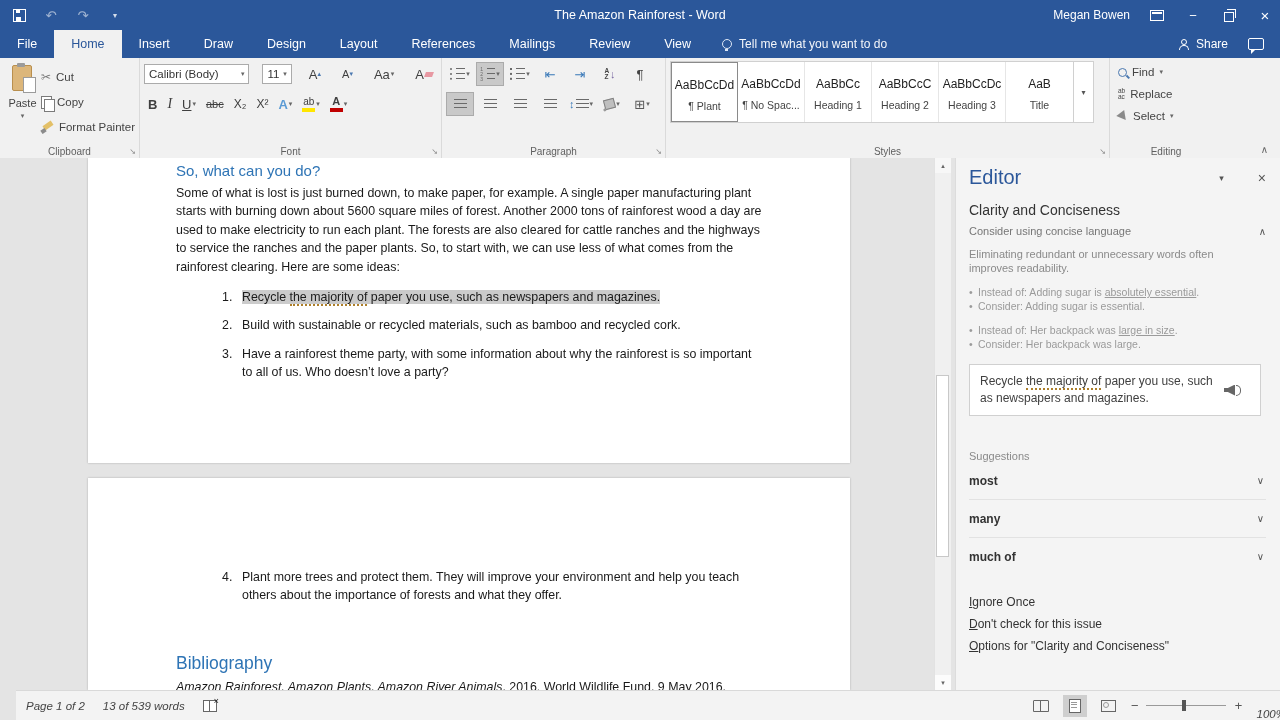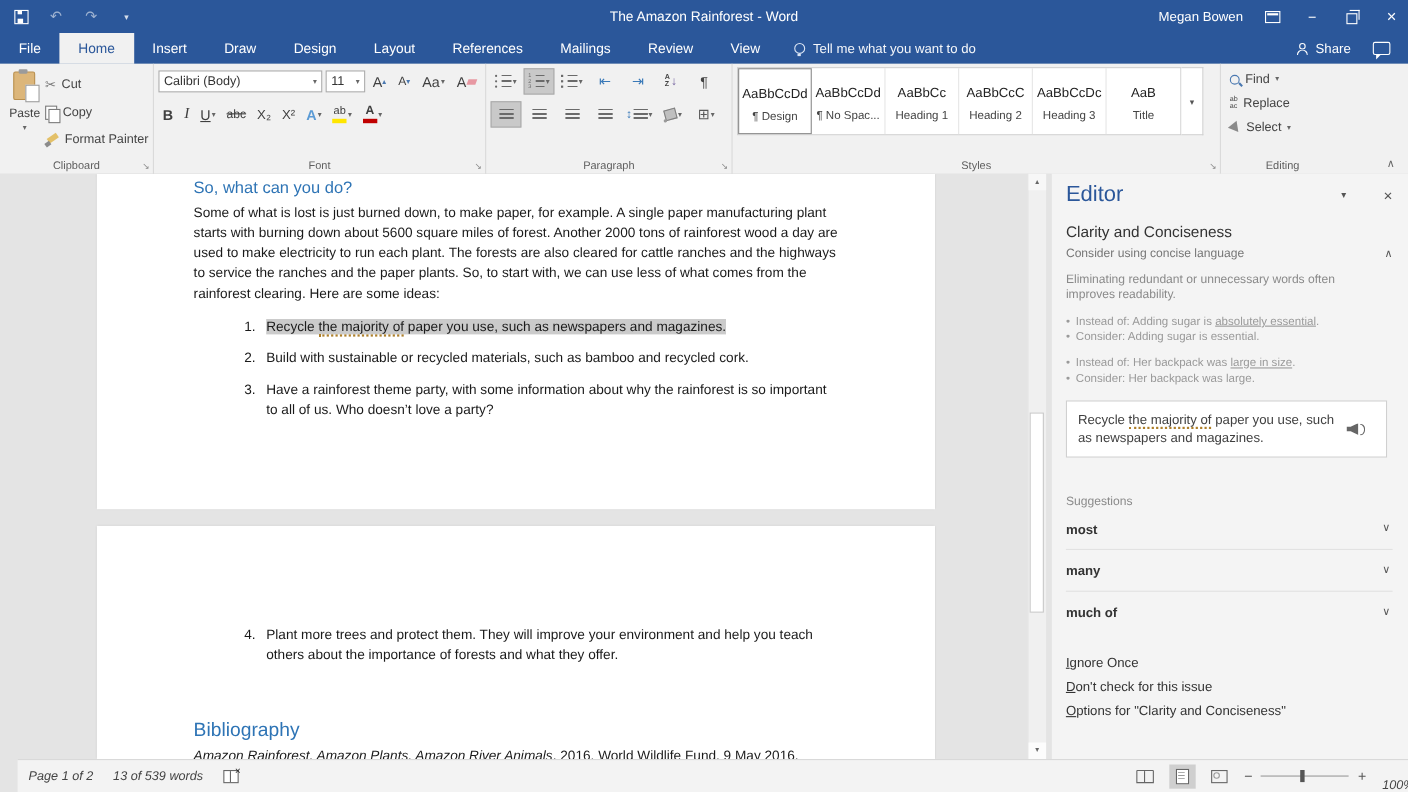--- a/index.html
+++ b/index.html
@@ -56,21 +56,21 @@
   .srow{display:flex;align-items:center;gap:5px;height:24px;font-size:11.5px;color:#444;white-space:nowrap;}
   .scis{font-size:12px;color:#777;}
   .cpy{width:9px;height:11px;border:1px solid #7a7a7a;background:#fff;position:relative;display:inline-block;}
   .cpy::after{content:"";position:absolute;left:2.5px;top:2.5px;width:9px;height:11px;border:1px solid #7a7a7a;background:#fff;}
   .fp{width:13px;height:13px;position:relative;display:inline-block;}
   .fp::before{content:"";position:absolute;left:2px;top:2px;width:10px;height:5px;background:#e3c068;transform:rotate(-35deg);}
   .fp::after{content:"";position:absolute;left:0;top:8px;width:5px;height:4px;background:#8b8b8b;transform:rotate(-35deg);}
 
   
   .g-font{width:302px;}
-  .frow1{display:flex;align-items:center;gap:3px;height:26px;}
+  .frow1{display:flex;align-items:center;gap:13px;height:26px;}
   .combo{background:#fff;border:1px solid #ababab;height:20px;display:flex;align-items:center;font-size:11.5px;color:#333;padding:0 4px;justify-content:space-between;box-sizing:border-box;}
   .combo .dd{font-size:7px;color:#666;margin-left:4px;}
   .c-name{width:150px;}
   .c-size{width:36px;}
   .fbtn{display:inline-flex;align-items:center;justify-content:center;height:22px;padding:0 3px;font-size:13px;color:#3f3f3f;border:1px solid transparent;cursor:default;}
   .fbtn .dd{font-size:7px;color:#666;margin-left:1px;}
   .arr-b{font-size:7px;color:#4a78b0;vertical-align:super;}
   .frow2{display:flex;align-items:center;gap:2px;height:30px;margin-top:2px;}
   .b-b{font-weight:bold;}
   .b-i{font-family:"Liberation Serif","DejaVu Serif",serif;font-style:italic;font-size:14px;}
@@ -410,21 +410,21 @@
       </div>
       <span class="group-label">Paragraph</span>
       <span class="launcher">↘</span>
     </div>
 
     <div class="group g-styles">
       <div class="sty-wrap">
         <div class="gallery">
           <span class="sty sel">
               <span class="pv">AaBbCcDd</span>
-              <span class="nm">¶ Design</span>
+              <span class="nm">¶ Plant</span>
             </span>
           <span class="sty">
               <span class="pv">AaBbCcDd</span>
               <span class="nm">¶ No Spac...</span>
             </span>
           <span class="sty">
               <span class="pv pv-h1">AaBbCc</span>
               <span class="nm">Heading 1</span>
             </span>
           <span class="sty">

